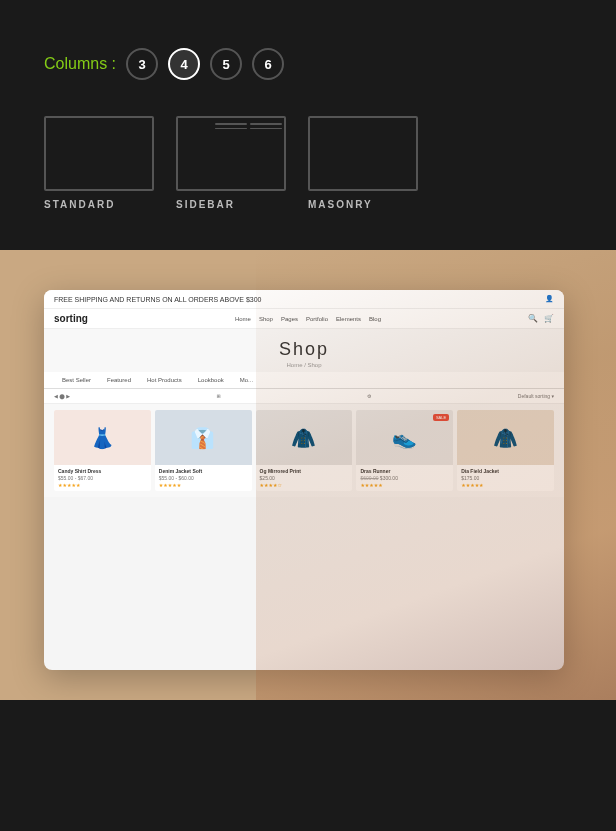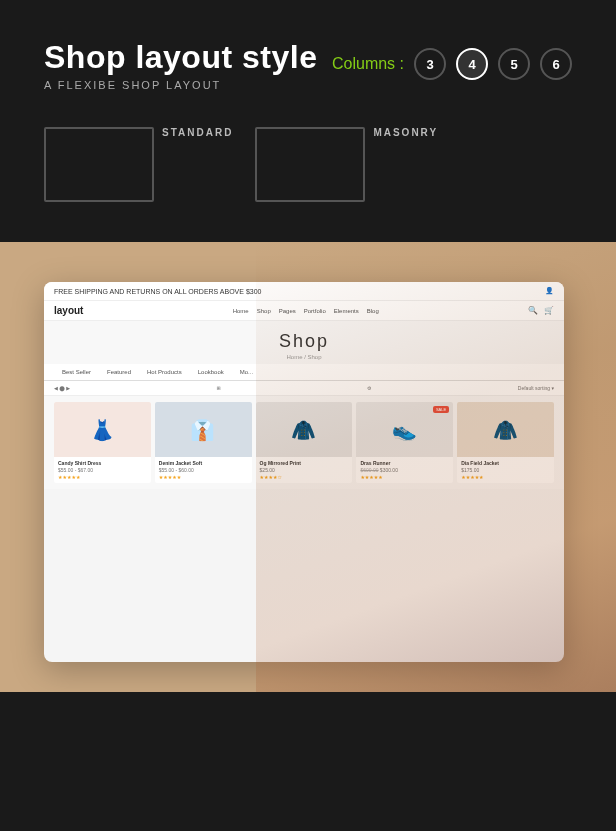--- a/index.html
+++ b/index.html
@@ -71,21 +71,21 @@
 
     
     .layouts-grid {
       display: flex;
       flex-wrap: wrap;
       gap: 18px 22px;
     }
 
     .layout-item {
       display: flex;
-      flex-direction: row;
+      flex-direction: column;
       align-items: flex-start;
       gap: 8px;
       cursor: pointer;
     }
 
     .layout-thumb {
       width: 110px;
       height: 75px;
       border: 2px solid #555;
       border-radius: 2px;
@@ -370,24 +370,20 @@
     .price-old {
       text-decoration: line-through;
       color: #aaa;
     }
   </style>
 </head>
 <body>
 
 <div class="top-section">
   <div class="header-row">
-    <div class="title-area">
-      <h1>Shop layout style</h1>
-      <div class="subtitle">A FLEXIBE SHOP LAYOUT</div>
-    </div>
     <div class="columns-selector">
       <span class="columns-label">Columns :</span>
       <button class="col-btn">3</button>
       <button class="col-btn active">4</button>
       <button class="col-btn">5</button>
       <button class="col-btn">6</button>
     </div>
   </div>
 
   <div class="layouts-grid">
@@ -397,20 +393,38 @@
         <div class="thumb-standard">
           <div class="cell"></div>
           <div class="cell"></div>
           <div class="cell"></div>
           <div class="cell"></div>
         </div>
       </div>
       <span class="layout-label">STANDARD</span>
     </div>
 
+    <div class="layout-item">
+      <div class="layout-thumb">
+        <div class="thumb-sidebar">
+          <div class="side-col">
+            <div class="cell"></div>
+            <div class="cell"></div>
+            <div class="cell"></div>
+          </div>
+          <div class="main-col">
+            <div class="cell"></div>
+            <div class="cell"></div>
+            <div class="cell"></div>
+            <div class="cell"></div>
+          </div>
+        </div>
+      </div>
+      <span class="layout-label">SIDEBAR</span>
+    </div>
 
 
 
 
     <div class="layout-item">
       <div class="layout-thumb">
         <div class="thumb-masonry">
           <div class="col">
             <div class="cell-tall"></div>
             <div class="cell-short"></div>
@@ -430,21 +444,21 @@
 <div class="bottom-section">
 
   <div class="shop-mockup">
 
     <div class="mockup-topbar">
       <span>FREE SHIPPING AND RETURNS ON ALL ORDERS ABOVE $300</span>
       <span>👤</span>
     </div>
 
     <div class="mockup-nav">
-      <span class="mockup-logo">layout</span>
+      <span class="mockup-logo">sorting</span>
       <div class="mockup-nav-links">
         <span>Home</span>
         <span>Shop</span>
         <span>Pages</span>
         <span>Portfolio</span>
         <span>Elements</span>
         <span>Blog</span>
       </div>
       <div class="mockup-nav-icons">
         <span>🔍</span>

